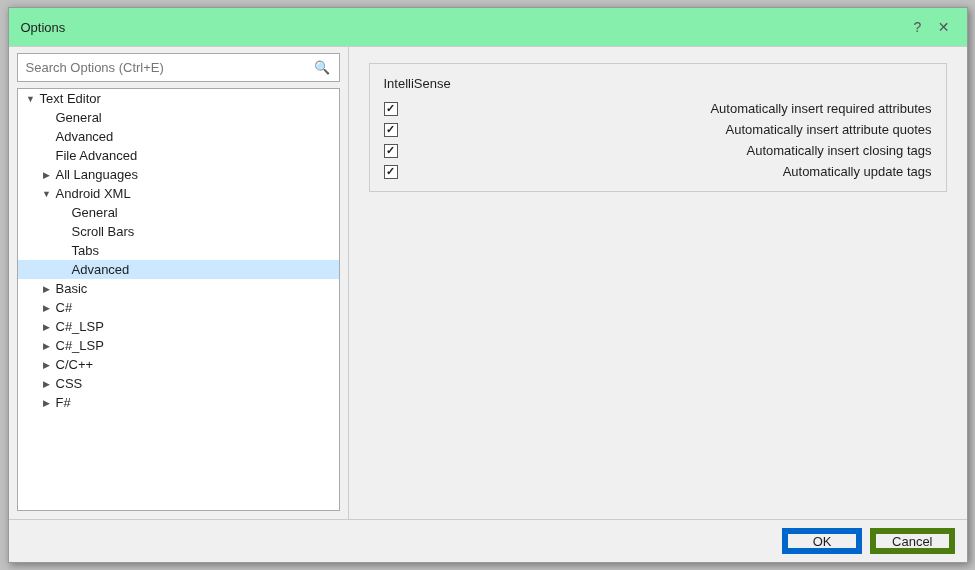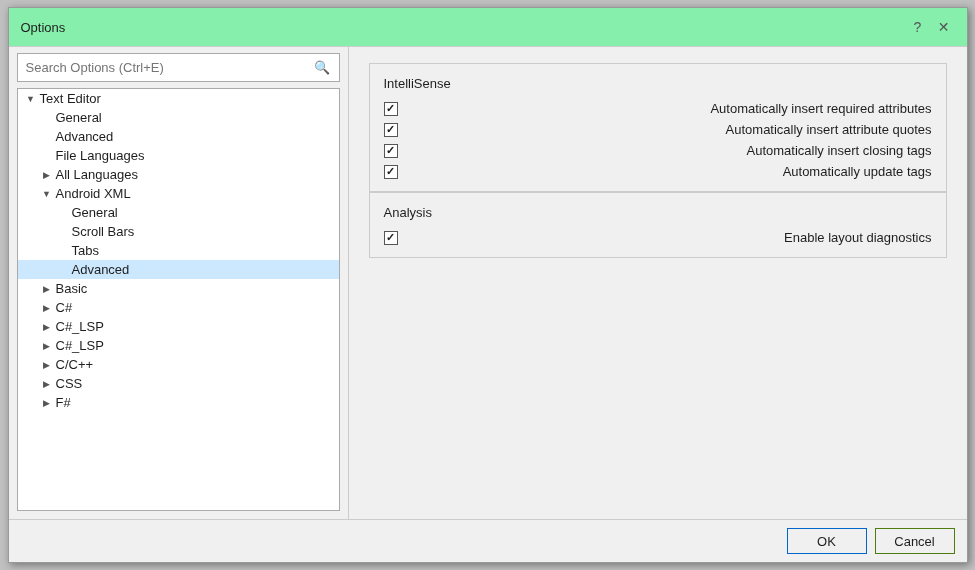--- a/index.html
+++ b/index.html
@@ -188,21 +188,21 @@
       align-items: center;
       padding: 8px 12px;
       border-top: 1px solid #ccc;
       gap: 8px;
       background: #f0f0f0;
     }
     .dialog-btn {
       min-width: 80px;
       height: 26px;
       padding: 0 16px;
-      border: 1px solid #4d7c0f;
+      border: 6px solid #4d7c0f;
       background: #f0f0f0;
       font-size: 13px;
       cursor: pointer;
       color: #1e1e1e;
     }
     .dialog-btn.primary {
       border-color: #0066cc;
     }
   </style>
 </head>
@@ -239,21 +239,21 @@
           <span class="item-label">General</span>
         </div>
 
         <div class="tree-item indent2">
           <span class="expand-icon"></span>
           <span class="item-label">Advanced</span>
         </div>
 
         <div class="tree-item indent2">
           <span class="expand-icon"></span>
-          <span class="item-label">File Languages</span>
+          <span class="item-label">File Advanced</span>
         </div>
 
         <div class="tree-item indent2">
           <span class="expand-icon">▶</span>
           <span class="item-label">All Languages</span>
         </div>
 
         <div class="tree-item indent2">
           <span class="expand-icon">▼</span>
           <span class="item-label">Android XML</span>
@@ -331,27 +331,20 @@
         <div class="checkbox-row">
           <div class="checkbox-item checked"></div>
           <span class="checkbox-label">Automatically insert closing tags</span>
         </div>
         <div class="checkbox-row">
           <div class="checkbox-item checked"></div>
           <span class="checkbox-label">Automatically update tags</span>
         </div>
       </div>
 
-      <div class="section-box">
-        <div class="section-title">Analysis</div>
-        <div class="checkbox-row">
-          <div class="checkbox-item checked"></div>
-          <span class="checkbox-label">Enable layout diagnostics</span>
-        </div>
-      </div>
     </div>
   </div>
 
   <div class="bottom-bar">
     <button class="dialog-btn primary">OK</button>
     <button class="dialog-btn">Cancel</button>
   </div>
 </div>
 
 </body></html>

